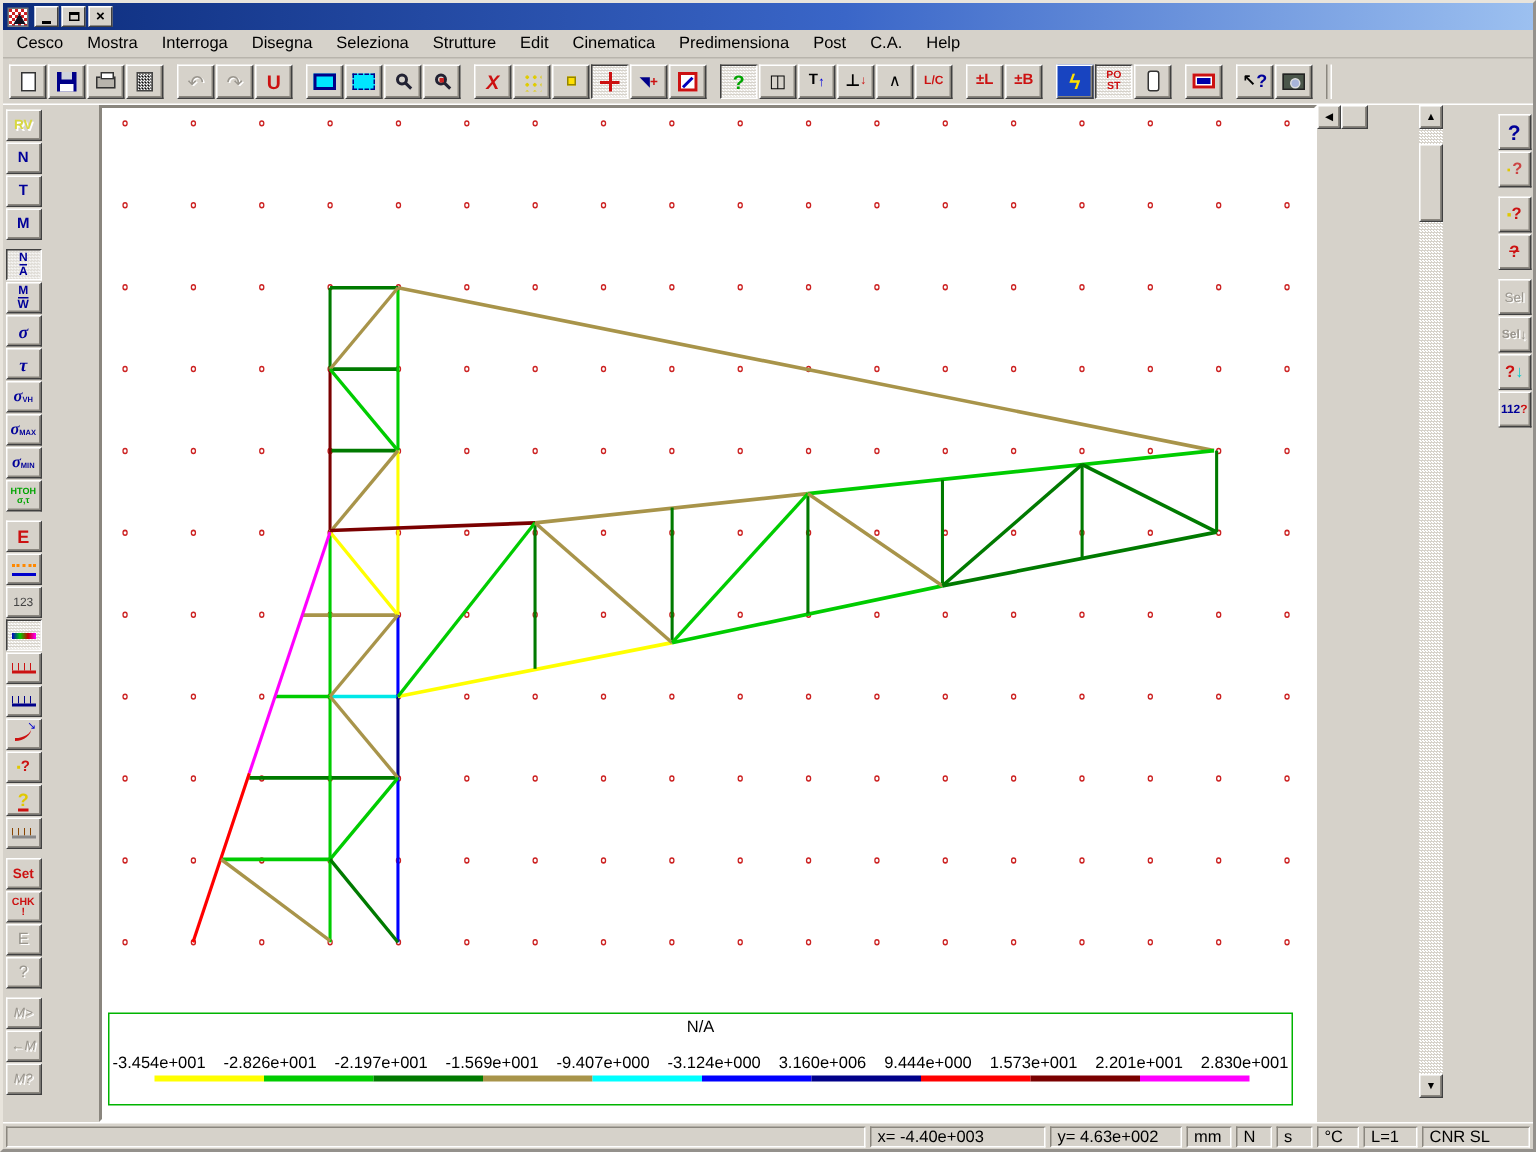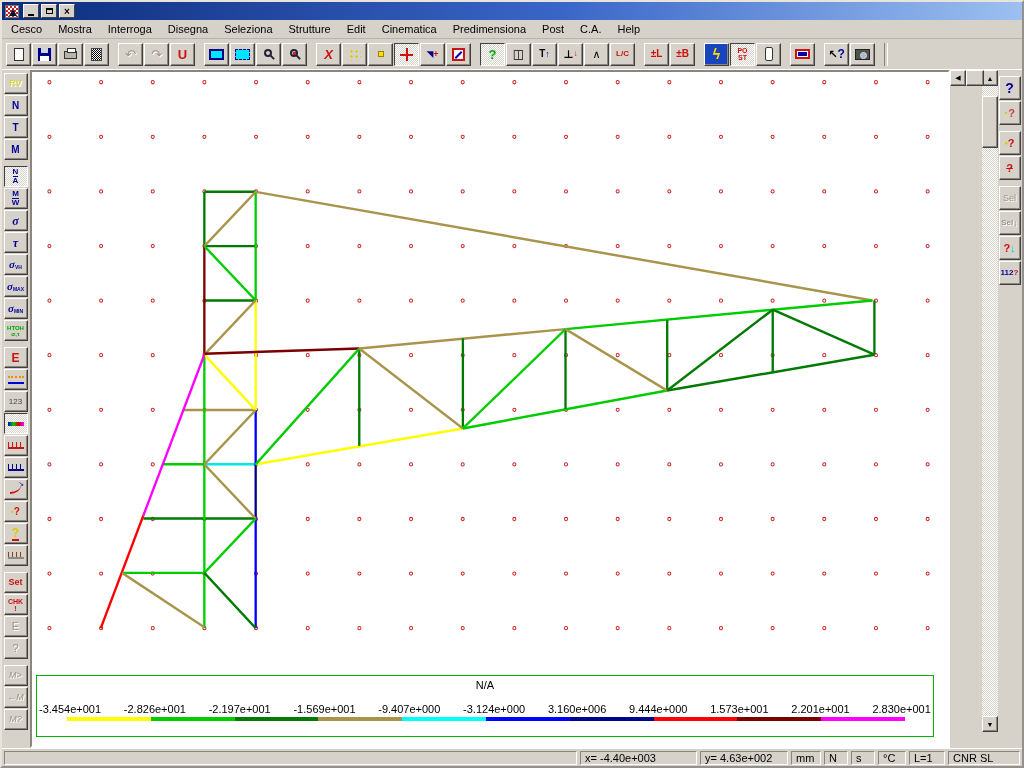--- a/index.html
+++ b/index.html
@@ -57,21 +57,21 @@
   .i-cam{width:15px;height:11px;background:#4a564a;border:1px solid #222;position:relative;}
   .i-cam::after{content:"";position:absolute;left:4px;top:2px;width:5px;height:5px;border-radius:50%;background:#a8b4d8;border:1px solid #ddd;}
   .i-dashline{width:16px;height:8px;border-top:2px dotted #ff8800;border-bottom:2px solid #0000cc;}
   .i-colorline{width:16px;height:4px;background:linear-gradient(90deg,#0000cc,#00cc00,#cc0000,#ff00ff);}
   .i-rulerR{width:16px;height:7px;border-bottom:2px solid #cc1111;background:repeating-linear-gradient(90deg,#cc1111 0 1px,transparent 1px 4px);}
   .i-rulerB{width:16px;height:7px;border-bottom:2px solid #000089;background:repeating-linear-gradient(90deg,#000089 0 1px,transparent 1px 4px);}
   .i-rulerA{width:16px;height:7px;border-bottom:2px solid #888;background:repeating-linear-gradient(90deg,#884400 0 1px,transparent 1px 4px);}
   .i-curve{width:11px;height:9px;border-bottom:2px solid #cc1111;border-radius:0 0 100% 0;position:relative;}
   .i-curve::after{content:"\2198";color:#0000cc;font-size:7px;position:absolute;right:-3px;top:-5px;}
   
-  .main{flex:1;display:flex;min-height:0;}
+  .main{flex:1;display:flex;min-height:0;gap:36px;}
   .ltb{width:28px;flex:none;display:flex;flex-direction:column;align-items:center;padding-top:3px;}
   .vbtn{width:24px;height:21px;margin-bottom:1px;}
   .vgap{margin-top:5px;}
   .rtb{width:24px;flex:none;display:flex;flex-direction:column;align-items:center;padding-top:6px;}
   .rbtn{width:22px;height:24px;margin-bottom:1px;}
   .center{flex:1;display:flex;flex-direction:row;min-width:0;}
   .canvas{flex:1;background:#fff;border:2px solid;border-color:#8a867e #fff #fff #8a867e;position:relative;overflow:hidden;}
   .canvas svg{position:absolute;left:0;top:0;width:100%;height:100%;}
   
   .legend{position:absolute;left:4px;right:14px;bottom:9px;height:62px;background:#fff;border:1px solid #00b400;}

